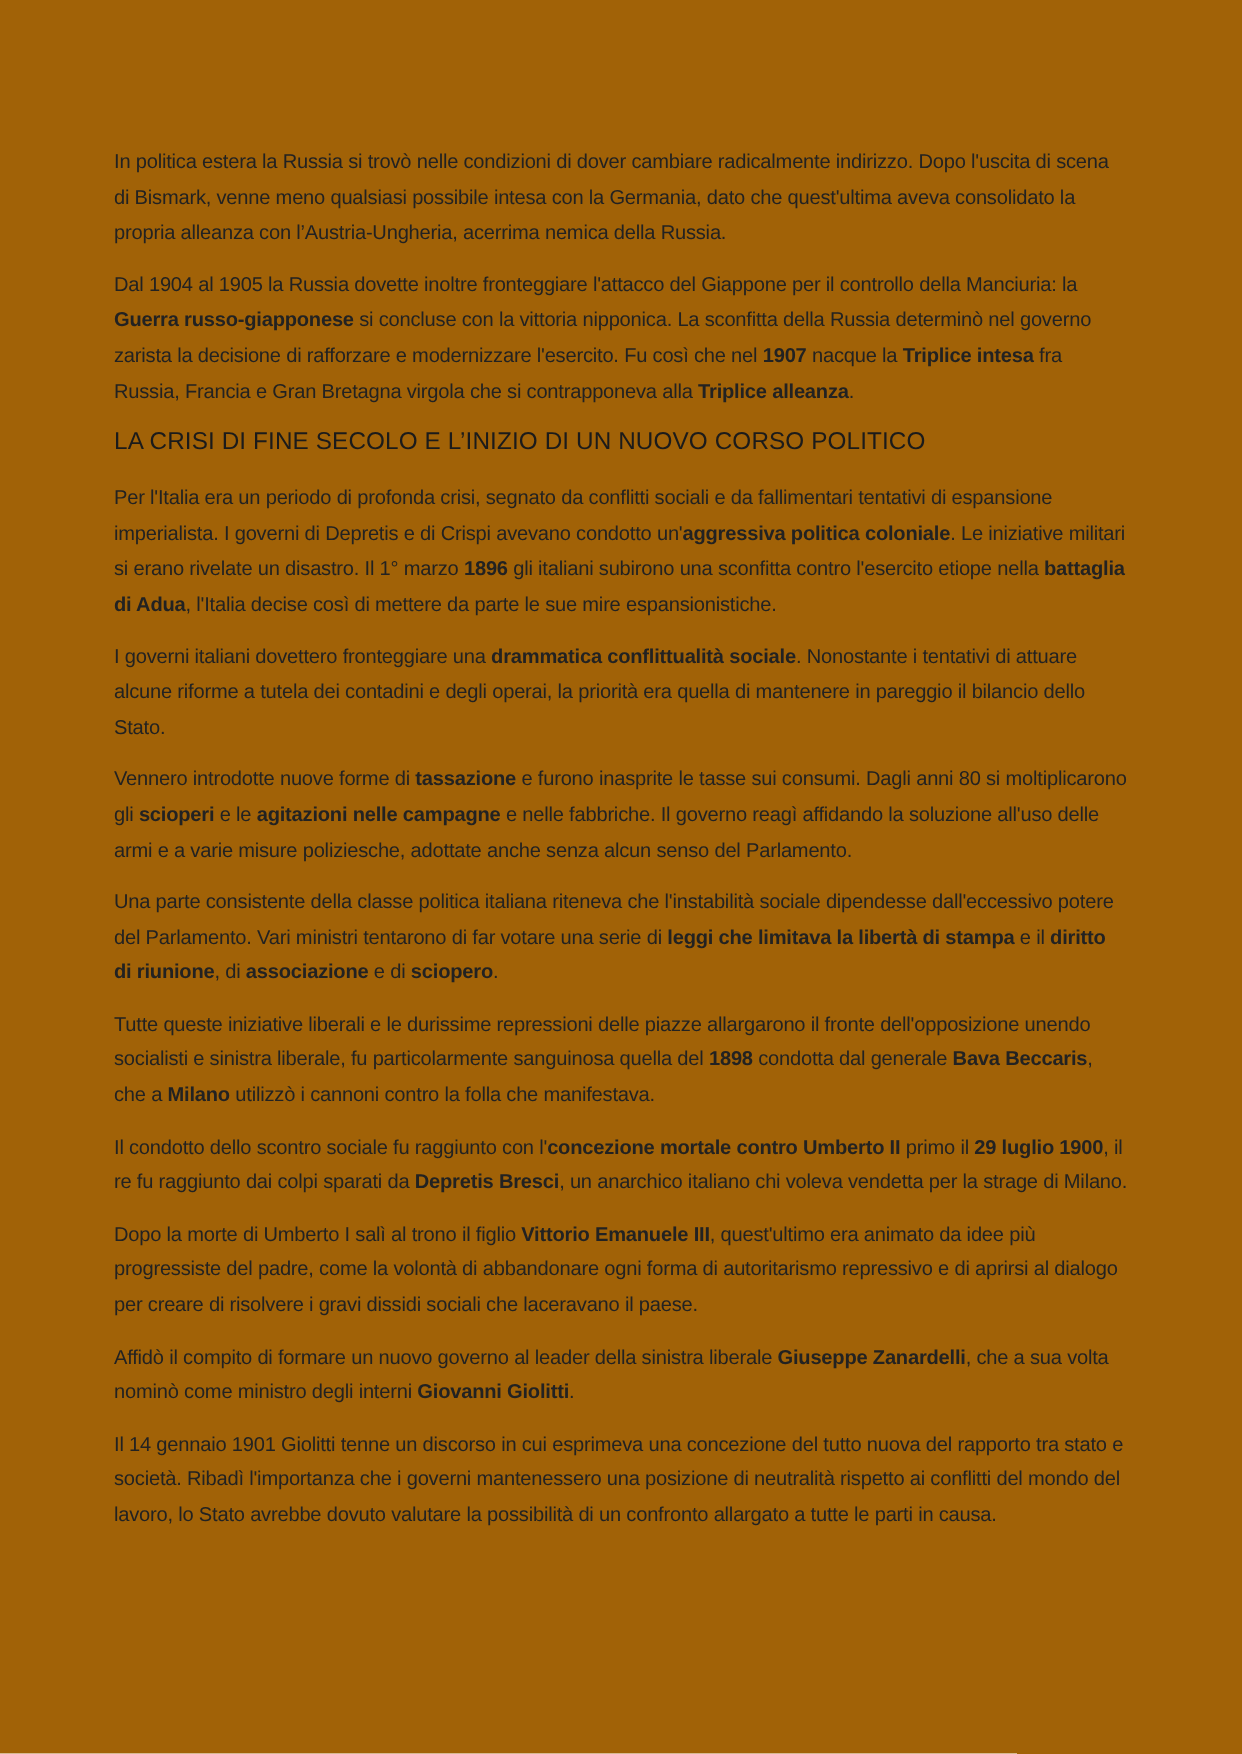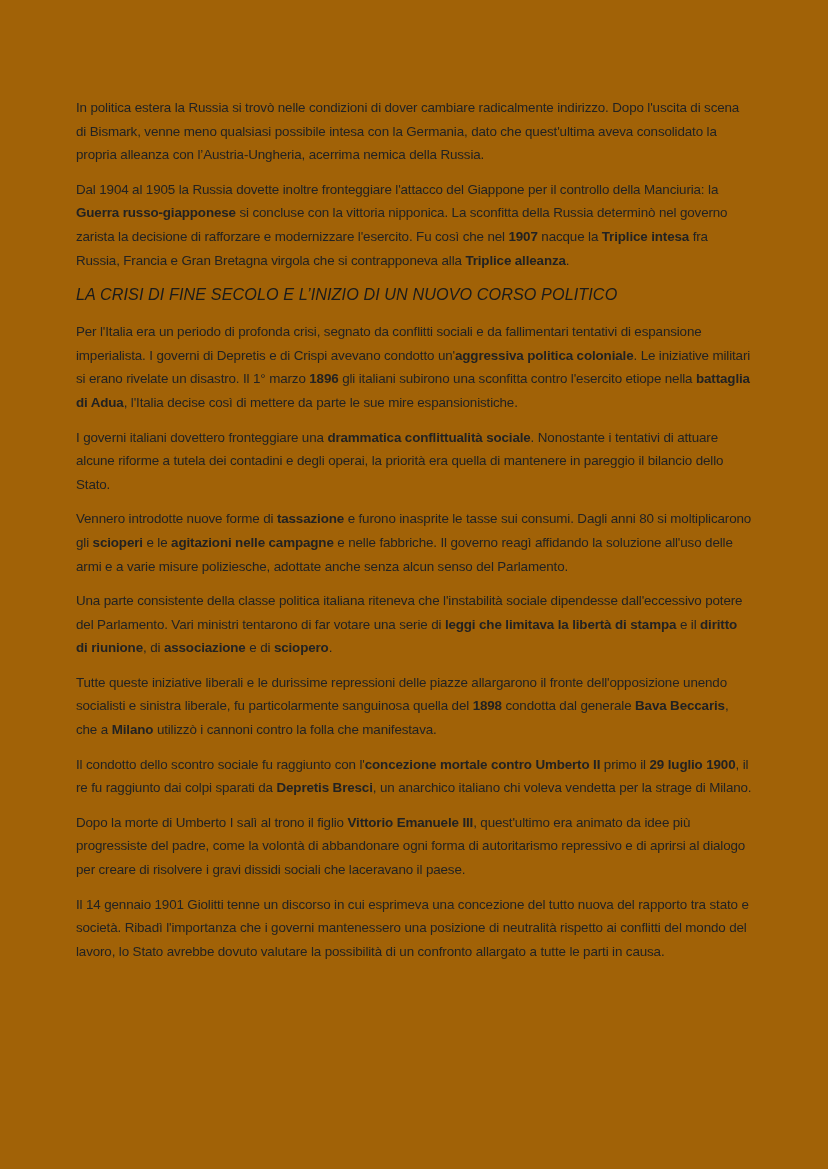--- a/index.html
+++ b/index.html
@@ -44,35 +44,35 @@
     font-weight: bold;
     font-style: italic;
     color: #1b1b1b;
     letter-spacing: 0.005em;
   }
   h2.h-sub {
     margin: 0 0 15px 0;
     font-size: 16.2px;
     line-height: 22px;
     font-weight: normal;
-    font-style: italic;
     color: #1b1b1b;
     letter-spacing: 0.005em;
   }
 </style>
 </head>
 <body>
 
 <div class="page">
   <div class="doc-body" id="doc-body">
       <p class="para"><span>In politica estera la Russia si trovò nelle condizioni di dover cambiare radicalmente indirizzo. Dopo l'uscita di scena di Bismark, venne meno qualsiasi possibile intesa con la Germania, dato che quest'ultima aveva consolidato la propria alleanza con l’Austria-Ungheria, acerrima nemica della Russia.</span></p>
       <p class="para"><span>Dal 1904 al 1905 la Russia dovette inoltre fronteggiare l'attacco del Giappone per il controllo della Manciuria: la </span><b>Guerra russo-giapponese</b><span> si concluse con la vittoria nipponica. La sconfitta della Russia determinò nel governo zarista la decisione di rafforzare e modernizzare l'esercito. Fu così che nel </span><b>1907</b><span> nacque la </span><b>Triplice intesa</b><span> fra Russia, Francia e Gran Bretagna virgola che si contrapponeva alla </span><b>Triplice alleanza</b><span>.</span></p>
       <h2 class="h-sub">LA CRISI DI FINE SECOLO E L’INIZIO DI UN NUOVO CORSO POLITICO</h2>
       <p class="para"><span>Per l'Italia era un periodo di profonda crisi, segnato da conflitti sociali e da fallimentari tentativi di espansione imperialista. I governi di Depretis e di Crispi avevano condotto un'</span><b>aggressiva politica coloniale</b><span>. Le iniziative militari si erano rivelate un disastro. Il 1° marzo </span><b>1896</b><span> gli italiani subirono una sconfitta contro l'esercito etiope nella </span><b>battaglia di Adua</b><span>, l'Italia decise così di mettere da parte le sue mire espansionistiche.</span></p>
       <p class="para"><span>I governi italiani dovettero fronteggiare una </span><b>drammatica conflittualità sociale</b><span>. Nonostante i tentativi di attuare alcune riforme a tutela dei contadini e degli operai, la priorità era quella di mantenere in pareggio il bilancio dello Stato.</span></p>
       <p class="para"><span>Vennero introdotte nuove forme di </span><b>tassazione</b><span> e furono inasprite le tasse sui consumi. Dagli anni 80 si moltiplicarono gli </span><b>scioperi</b><span> e le </span><b>agitazioni nelle campagne</b><span> e nelle fabbriche. Il governo reagì affidando la soluzione all'uso delle armi e a varie misure poliziesche, adottate anche senza alcun senso del Parlamento.</span></p>
       <p class="para"><span>Una parte consistente della classe politica italiana riteneva che l'instabilità sociale dipendesse dall'eccessivo potere del Parlamento. Vari ministri tentarono di far votare una serie di </span><b>leggi che limitava la libertà di stampa</b><span> e il </span><b>diritto di riunione</b><span>, di </span><b>associazione</b><span> e di </span><b>sciopero</b><span>.</span></p>
       <p class="para"><span>Tutte queste iniziative liberali e le durissime repressioni delle piazze allargarono il fronte dell'opposizione unendo socialisti e sinistra liberale, fu particolarmente sanguinosa quella del </span><b>1898</b><span> condotta dal generale </span><b>Bava Beccaris</b><span>, che a </span><b>Milano</b><span> utilizzò i cannoni contro la folla che manifestava.</span></p>
       <p class="para"><span>Il condotto dello scontro sociale fu raggiunto con l'</span><b>concezione mortale contro Umberto II</b><span> primo il </span><b>29 luglio 1900</b><span>, il re fu raggiunto dai colpi sparati da </span><b>Depretis Bresci</b><span>, un anarchico italiano chi voleva vendetta per la strage di Milano.</span></p>
       <p class="para"><span>Dopo la morte di Umberto I salì al trono il figlio </span><b>Vittorio Emanuele III</b><span>, quest'ultimo era animato da idee più progressiste del padre, come la volontà di abbandonare ogni forma di autoritarismo repressivo e di aprirsi al dialogo per creare di risolvere i gravi dissidi sociali che laceravano il paese.</span></p>
+      <p class="para"><span>Affidò il compito di formare un nuovo governo al leader della sinistra liberale </span><b>Giuseppe Zanardelli</b><span>, che a sua volta nominò come ministro degli interni </span><b>Giovanni Giolitti</b><span>.</span></p>
       <p class="para"><span>Il 14 gennaio 1901 Giolitti tenne un discorso in cui esprimeva una concezione del tutto nuova del rapporto tra stato e società. Ribadì l'importanza che i governi mantenessero una posizione di neutralità rispetto ai conflitti del mondo del lavoro, lo Stato avrebbe dovuto valutare la possibilità di un confronto allargato a tutte le parti in causa.</span></p>
     </div>
 </div>
 
 </body></html>

